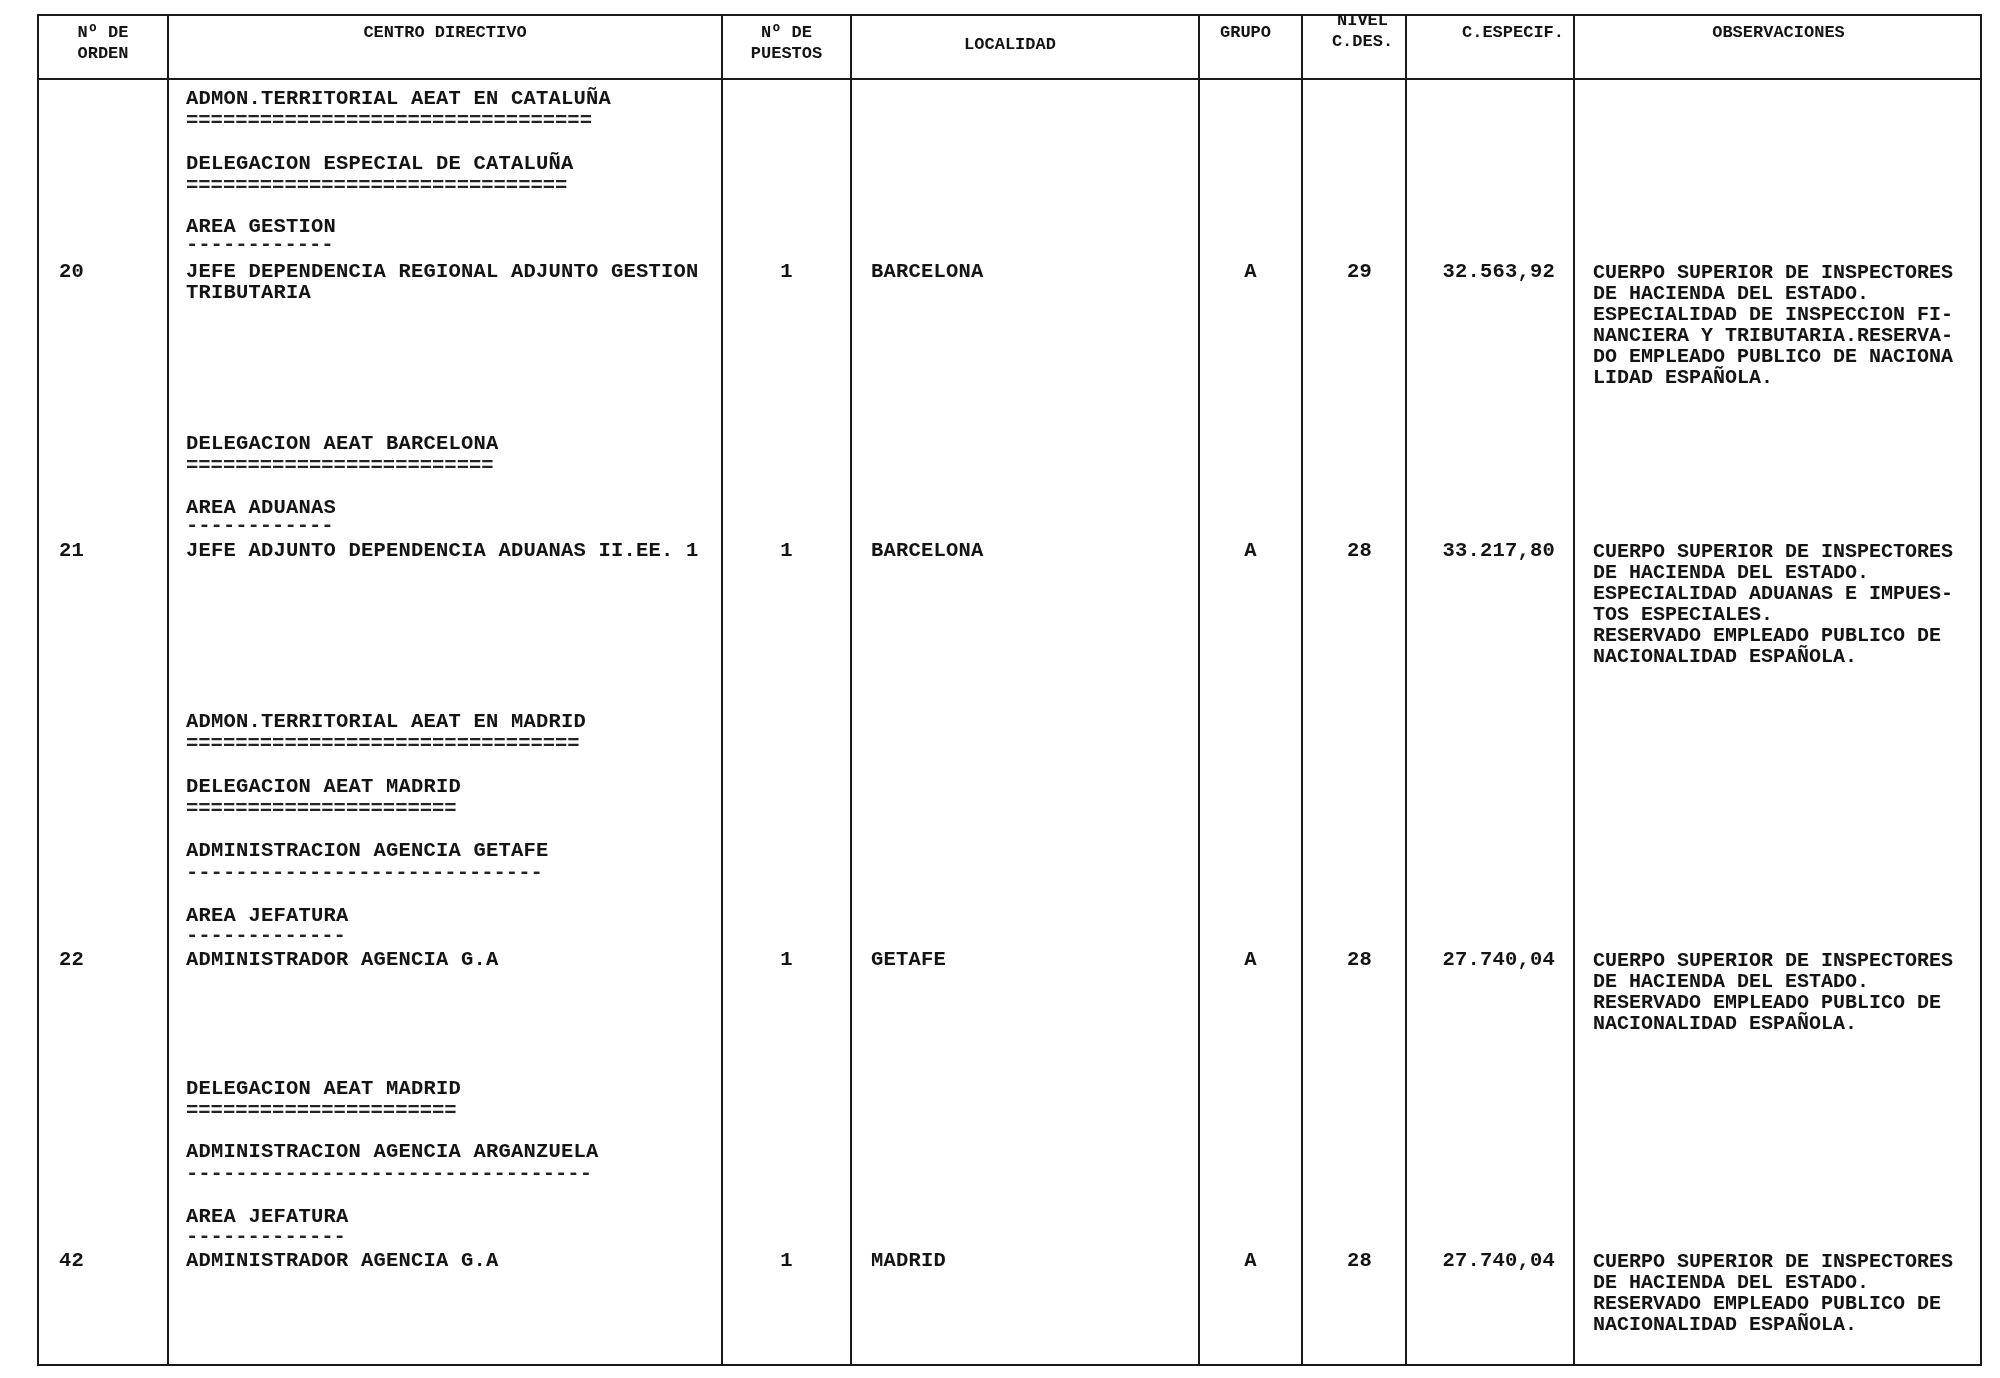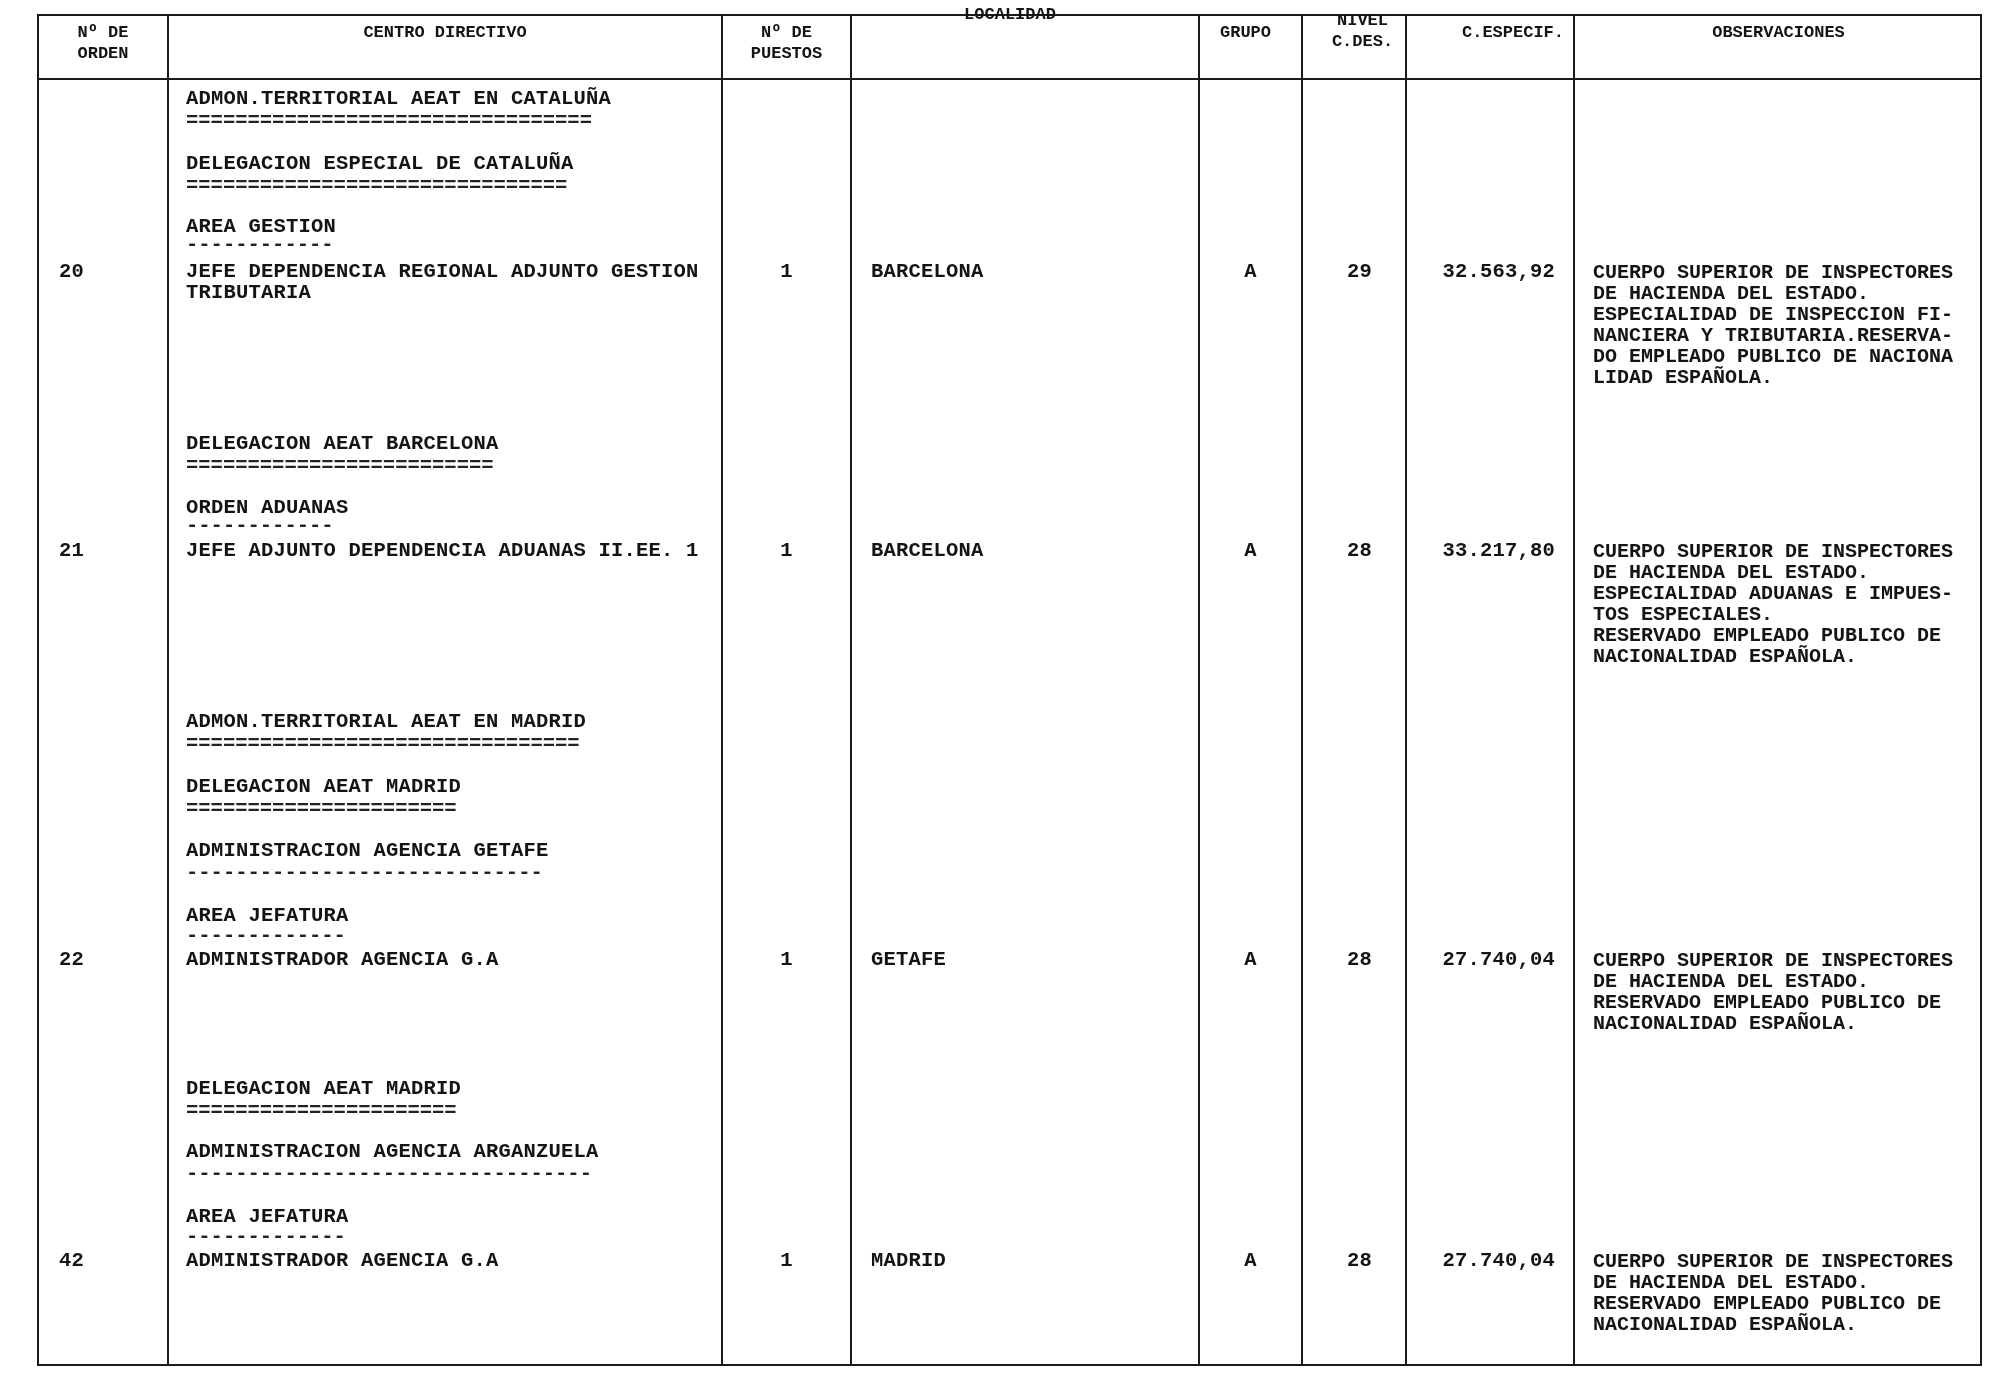--- a/index.html
+++ b/index.html
@@ -30,21 +30,21 @@
 <div class="vline" style="left:850px"></div>
 <div class="vline" style="left:1198px"></div>
 <div class="vline" style="left:1301px"></div>
 <div class="vline" style="left:1405px"></div>
 <div class="vline" style="left:1573px"></div>
 
 <div>
   <div class="hdr" style="left:39px;top:22px;width:128px"><div>Nº DE</div><div>ORDEN</div></div>
   <div class="hdr" style="left:169px;top:22px;width:552px"><div>CENTRO DIRECTIVO</div></div>
   <div class="hdr" style="left:723px;top:22px;width:127px"><div>Nº DE</div><div>PUESTOS</div></div>
-  <div class="hdr" style="left:852px;top:4px;width:316px"><div>LOCALIDAD</div></div>
+  <div class="hdr" style="left:852px;top:34px;width:316px"><div>LOCALIDAD</div></div>
   <div class="hdr" style="left:1200px;top:22px;width:91px"><div>GRUPO</div></div>
   <div class="hdr" style="left:1303px;top:10px;width:119px"><div>NIVEL</div><div>C.DES.</div></div>
   <div class="hdr" style="left:1420px;top:22px;width:186px"><div>C.ESPECIF.</div></div>
   <div class="hdr" style="left:1575px;top:22px;width:407px"><div>OBSERVACIONES</div></div>
 </div>
 
 <div class="t" style="left:186px;top:88px">ADMON.TERRITORIAL AEAT EN CATALUÑA</div>
 <div class="under" style="left:186px;top:114px">=================================</div>
 
 <div class="t" style="left:186px;top:153px">DELEGACION ESPECIAL DE CATALUÑA</div>
@@ -66,21 +66,21 @@
 DE HACIENDA DEL ESTADO.
 ESPECIALIDAD DE INSPECCION FI-
 NANCIERA Y TRIBUTARIA.RESERVA-
 DO EMPLEADO PUBLICO DE NACIONA
 LIDAD ESPAÑOLA.</div>
 </div>
 
 <div class="t" style="left:186px;top:433px">DELEGACION AEAT BARCELONA</div>
 <div class="under" style="left:186px;top:459px">=========================</div>
 
-<div class="t" style="left:186px;top:497px">ORDEN ADUANAS</div>
+<div class="t" style="left:186px;top:497px">AREA ADUANAS</div>
 <div class="under" style="left:186px;top:519px">------------</div>
 
 <div>
   <div class="t" style="left:59px;top:540px">21</div>
   <div class="t" style="left:186px;top:540px">JEFE ADJUNTO DEPENDENCIA ADUANAS II.EE. 1</div>
   <div class="t c" style="left:723px;top:540px;width:127px">1</div>
   <div class="t" style="left:871px;top:540px">BARCELONA</div>
   <div class="t c" style="left:1200px;top:540px;width:101px">A</div>
   <div class="t" style="left:1347px;top:540px">28</div>
   <div class="t r" style="left:1407px;top:540px;width:148px">33.217,80</div>

